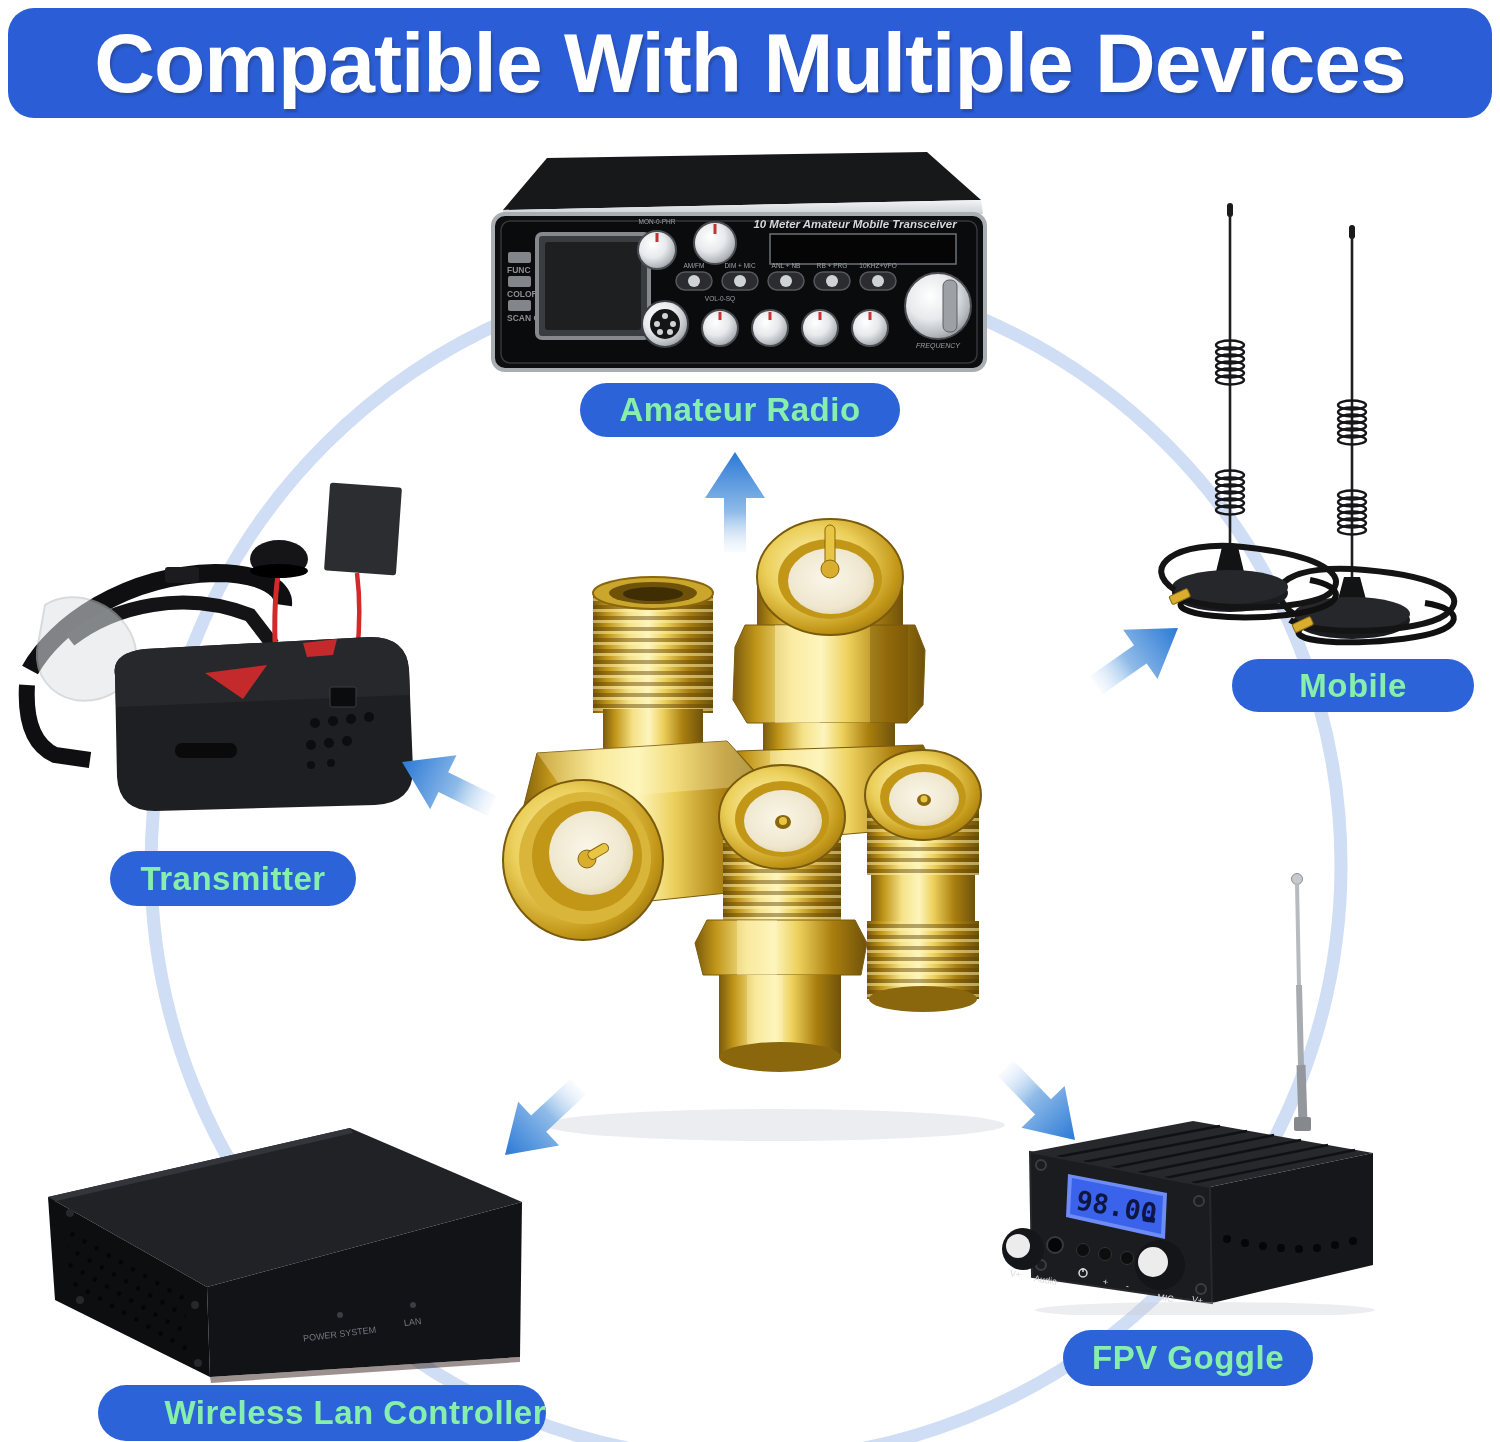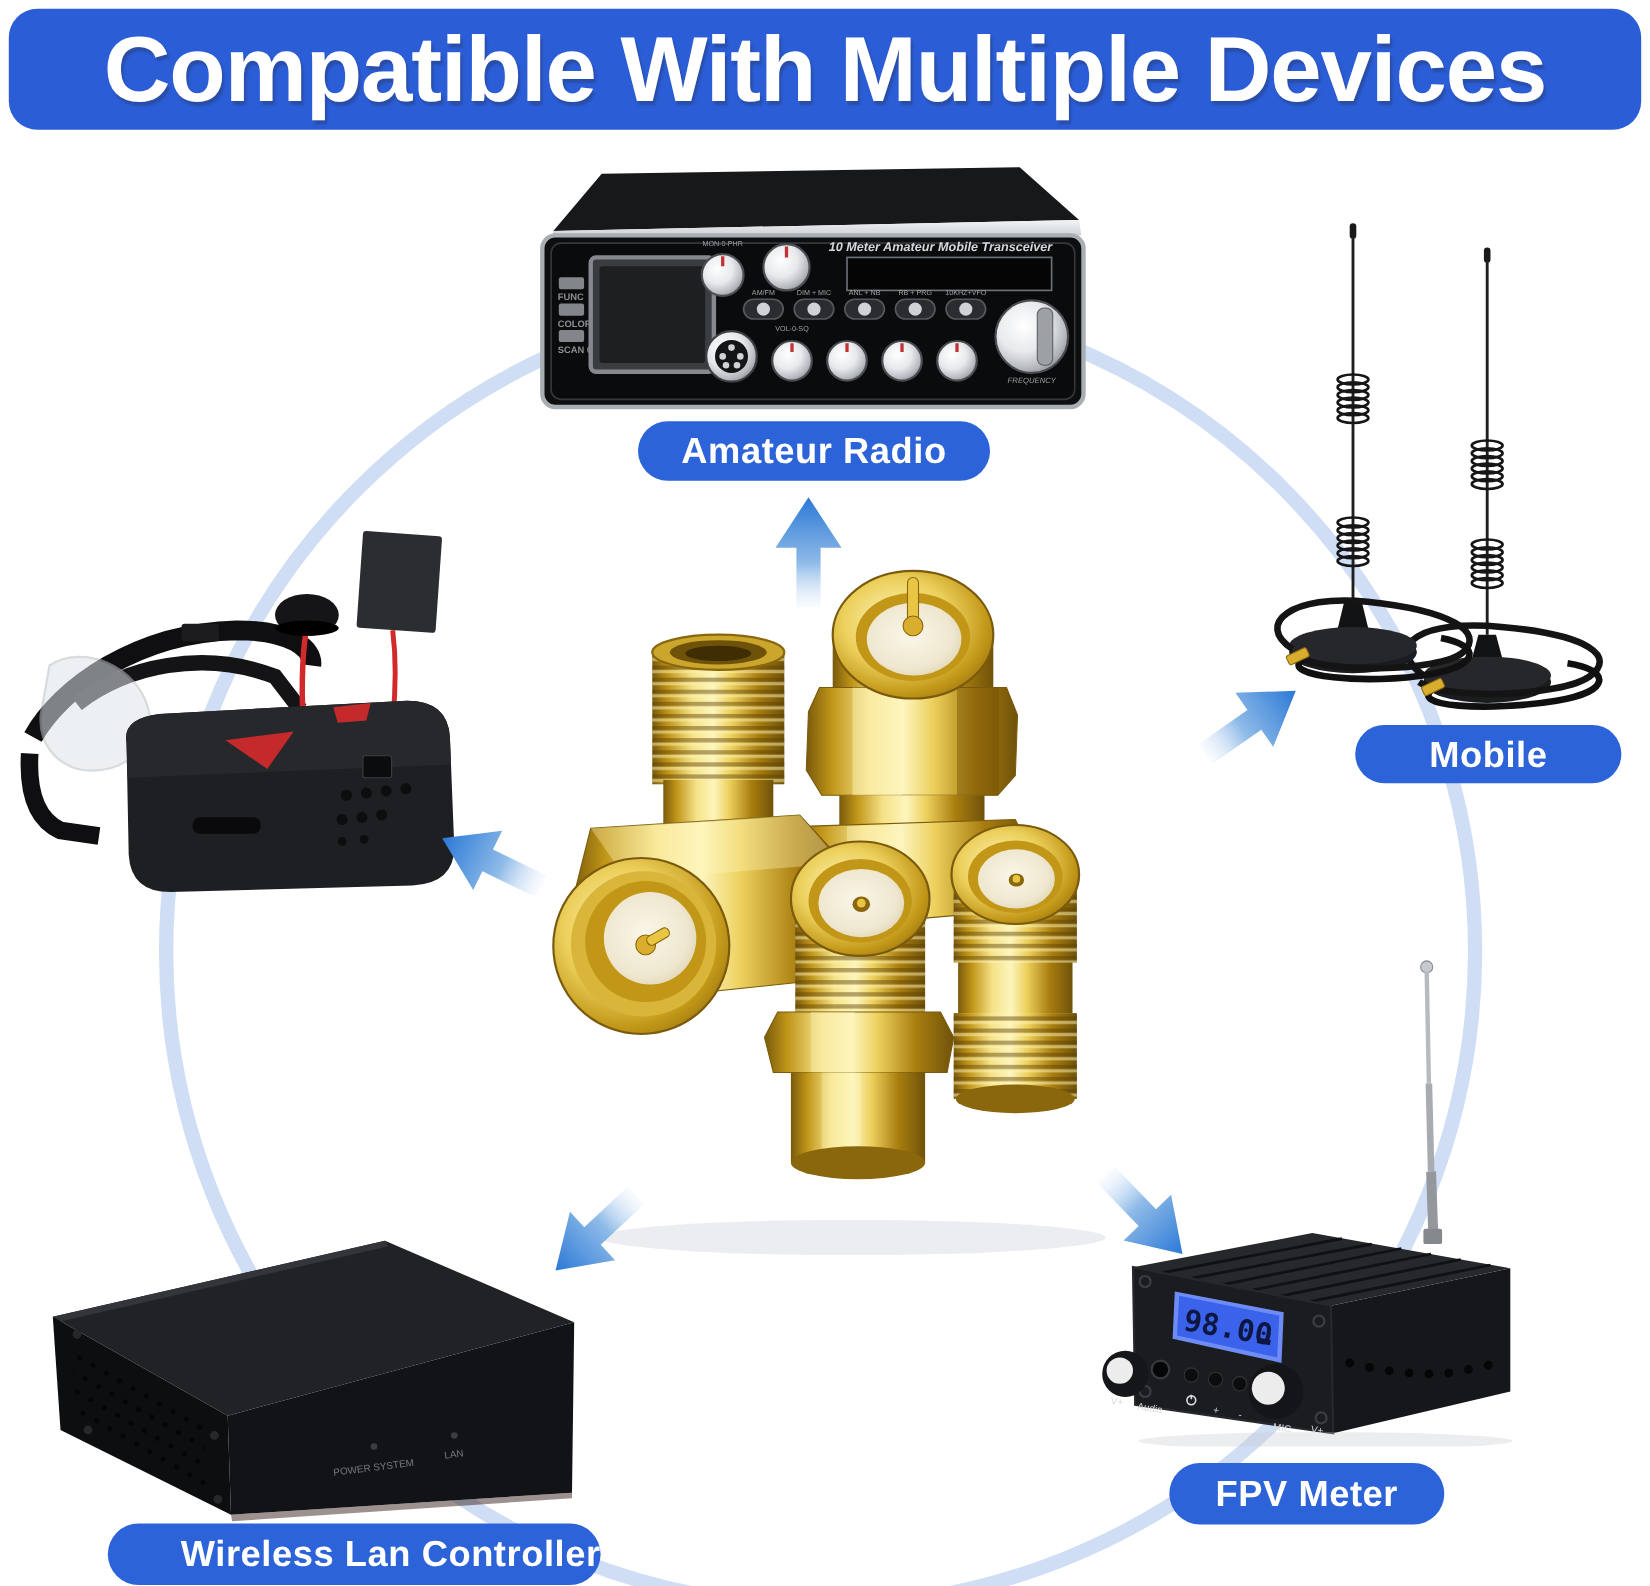--- a/index.html
+++ b/index.html
@@ -4,21 +4,21 @@
 <style>
   html,body{margin:0;padding:0;background:#fff;}
   .stage{position:relative;width:1500px;height:1442px;background:#ffffff;overflow:hidden;
          font-family:"Liberation Sans",sans-serif;}
   .banner{position:absolute;left:8px;top:8px;width:1484px;height:110px;background:#2b5dd6;
           border-radius:26px;display:flex;align-items:center;justify-content:center;z-index:3;}
   .banner span{font-weight:bold;font-size:84px;line-height:1;color:#fff;letter-spacing:-1px;
                white-space:nowrap;text-shadow:2px 3px 2px rgba(40,60,110,.45);}
   .pill{position:absolute;background:#2c63d8;border-radius:999px;display:flex;align-items:center;
         justify-content:center;z-index:6;}
-  .pill span{color:#ffffff;font-size:33px;font-weight:bold;letter-spacing:.5px;white-space:nowrap;}
+  .pill span{color:#86efac;font-size:33px;font-weight:bold;letter-spacing:.5px;white-space:nowrap;}
   svg{position:absolute;}
   .bgcircle{left:0;top:0;z-index:0;}
   .dev{z-index:2;}
   .arrows{left:0;top:0;z-index:5;}
 </style>
 </head>
 <body>
 
 <div class="stage">
 
@@ -429,20 +429,23 @@
       <polygon points="-100,-11 -46,-11 -46,-30 0,0 -46,30 -46,11 -100,11" fill="url(#ag)"></polygon>
     </g>
   </svg>
 
   <div class="pill" style="left:580px;top:383px;width:320px;height:54px;">
     <span>Amateur Radio</span>
   </div>
   <div class="pill" style="left:1232px;top:659px;width:242px;height:53px;">
     <span>Mobile</span>
   </div>
+  <div class="pill" style="left:110px;top:851px;width:246px;height:55px;">
+    <span>Transmitter</span>
+  </div>
   <div class="pill" style="left:98px;top:1385px;width:448px;height:56px;justify-content:flex-end;">
     <span>Wireless Lan Controller</span>
   </div>
   <div class="pill" style="left:1063px;top:1330px;width:250px;height:56px;">
-    <span>FPV Meter</span>
+    <span>FPV Goggle</span>
   </div>
 
 </div>
 
 </body></html>

